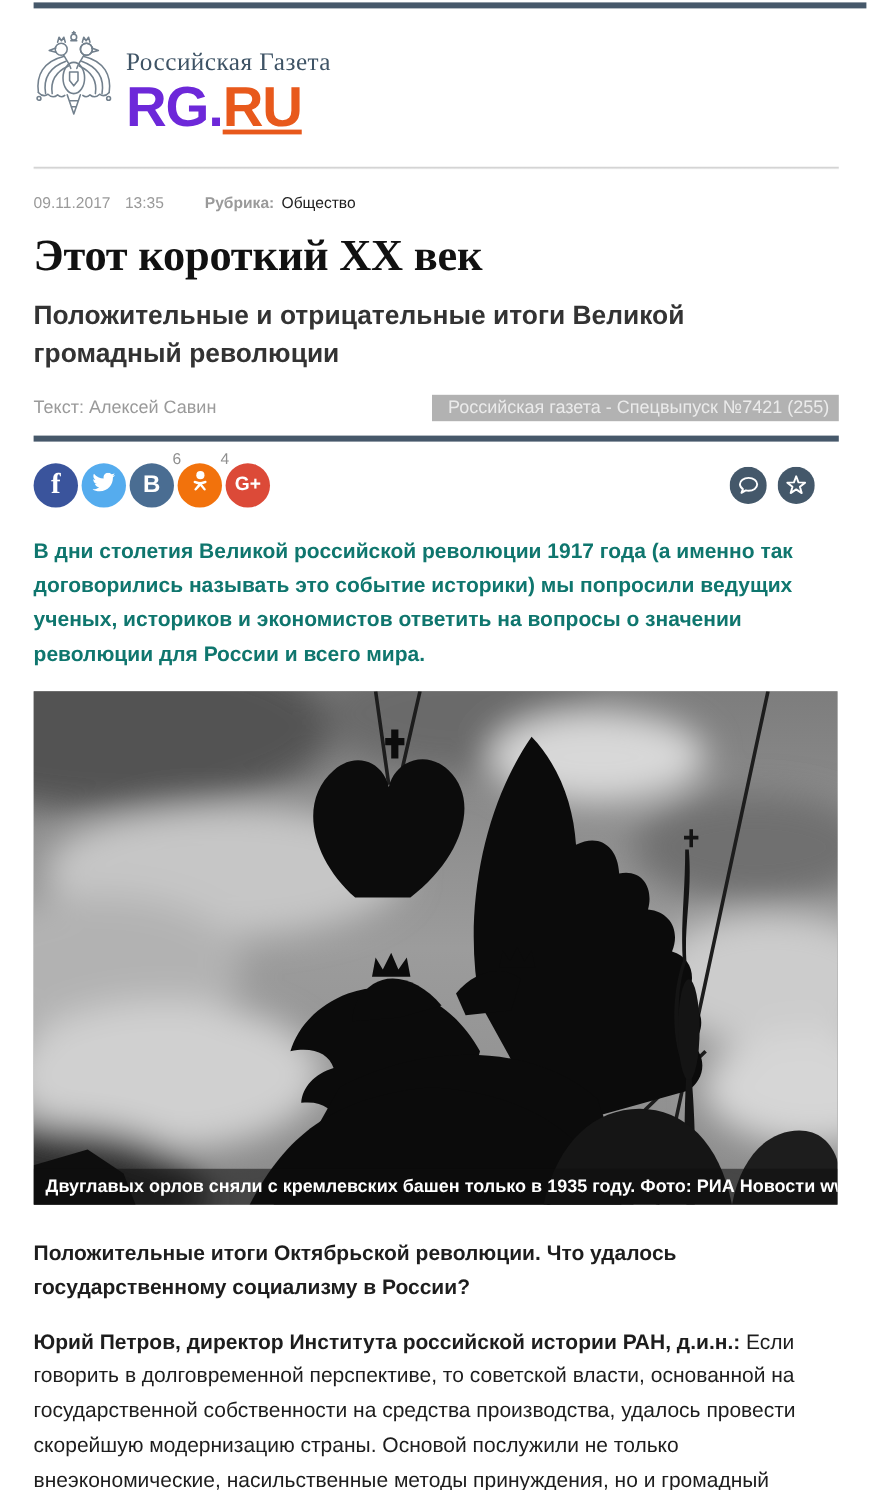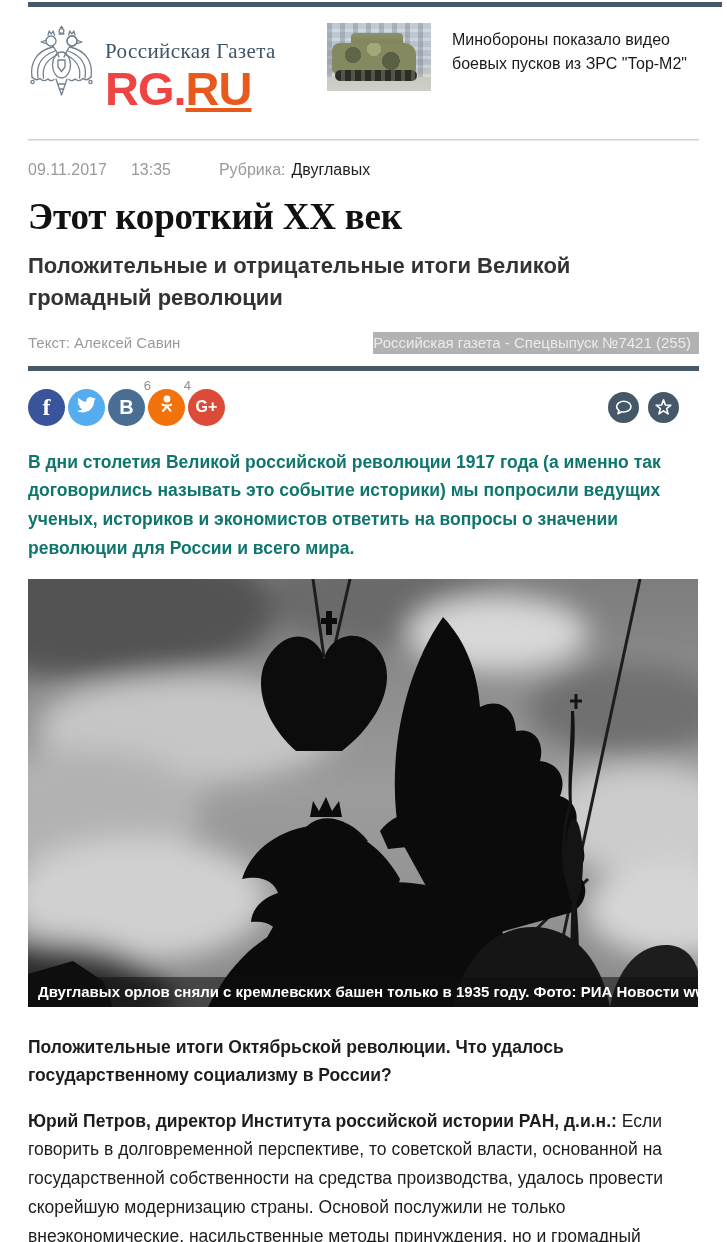--- a/index.html
+++ b/index.html
@@ -8,21 +8,21 @@
   .page { position:relative; width:727px; height:1242px; overflow:hidden; background:#fff; }
 
   .topbar { margin:2px 5px 0 28px; height:5px; background:#46586a; }
 
   
   .header { position:relative; height:100px; margin-top:16px; }
   .arms { position:absolute; left:28px; top:2px; }
   .logotype { position:absolute; left:105px; top:16px; }
   .brand-name { font-family:"Liberation Serif", serif; font-size:21px; color:#3e5365; letter-spacing:.4px; }
   .logo-big { font-size:47px; font-weight:bold; letter-spacing:-1px; line-height:1.0; margin-top:1px; }
-  .logo-rg { color:#ef4444; }
+  .logo-rg { color:#6d28d9; }
   .logo-ru { color:#e8591c;text-decoration:underline; }
 
   .teaser { position:absolute; left:327px; top:0px; display:flex; gap:21px; width:380px; cursor:pointer; }
   .thumb { position:relative; width:104px; height:68px; overflow:hidden; flex:0 0 auto;
            background:linear-gradient(#c3ccd5 0%, #b2bcc7 55%, #c9c9c3 80%, #cfcfc9 100%); }
   .thumb .bldg { position:absolute; inset:0 0 14px 0;
      background:
        repeating-linear-gradient(90deg, rgba(110,122,140,.35) 0 5px, transparent 5px 13px),
        repeating-linear-gradient(0deg, rgba(255,255,255,.28) 0 3px, transparent 3px 9px); }
   .thumb .hull { position:absolute; left:5px; top:20px; width:84px; height:30px; border-radius:8px 12px 4px 4px;
@@ -33,32 +33,32 @@
   .thumb .turret { position:absolute; left:24px; top:10px; width:52px; height:16px; border-radius:4px;
      background:linear-gradient(#8d9268,#767b52); }
   .thumb .tracks { position:absolute; left:8px; top:47px; width:82px; height:11px; border-radius:6px;
      background:repeating-linear-gradient(90deg, #2c2d26 0 6px, #55564a 6px 10px); }
   .teaser-text { font-size:16px; line-height:1.5; color:#1a1a1a; padding-top:5px; width:250px; }
 
   .divider { margin:16px 28px 0 28px; height:2px;
      background:linear-gradient(#c9c9c9,#efefef); }
 
   
-  .meta { display:flex; margin:20px 28px 0 28px; font-size:16px; color:#9a9a9a; align-items:baseline; }
-  .meta .time { margin-left:24px; }
-  .meta .rubric-label { margin-left:48px; }
+  .meta { display:flex; margin:20px 28px 0 28px; font-size:13px; color:#9a9a9a; align-items:baseline; }
+  .meta .time { margin-left:12px; }
+  .meta .rubric-label { margin-left:34px;font-weight:bold; }
   .meta .rubric-value { margin-left:6px; color:#1f1f1f; text-decoration:none; cursor:pointer; }
 
   .title { margin:16px 28px 0 28px; font-family:"Liberation Serif", serif; font-weight:bold;
            font-size:37px; color:#111; letter-spacing:-.2px; }
   .subtitle { margin:12px 28px 0 28px; max-width:580px; font-size:22px; line-height:1.45; color:#333; }
 
   .byline-row { display:flex; justify-content:space-between; align-items:center; margin:18px 28px 0 28px;gap:16px; }
   .byline { font-size:15px; color:#9a9a9a; }
-  .issue { font-size:15px; color:#ebebeb; background:#b2b2b2; padding:2px 8px 3px 0; text-decoration:none; cursor:pointer; }
+  .issue { font-size:15px; color:#ebebeb; background:#b2b2b2; padding:2px 8px 3px 13px; text-decoration:none; cursor:pointer; }
 
   .slatebar { margin:12px 28px 0 28px; height:5px; background:#46586a; }
 
   
   .share-row { display:flex; justify-content:space-between; align-items:center; margin:18px 28px 0 28px; }
   .share-icons { display:flex; gap:3px; }
   .sbtn { position:relative; width:37px; height:37px; border-radius:50%; display:flex; align-items:center; justify-content:center; cursor:pointer; }
   .sbtn .glyph { color:#fff; font-weight:bold; }
   .fb { background:#3a549c; } .fb .glyph { font-family:"Liberation Serif", serif; font-size:24px; }
   .tw { background:#55acee; }
@@ -111,38 +111,29 @@
         <path d="M63 52 q-4 4.5 -8 1.5 q-4 4 -8 .5 q-3 3 -6 .5"></path>
         <path d="M28 54 L33.5 70 L39 54 M29.8 59 h7.4 M31.4 64 h4.2"></path>
         <circle cx="4.5" cy="57" r="1.6"></circle>
         <circle cx="62.5" cy="57" r="1.6"></circle>
       </svg>
     </div>
     <div class="logotype">
       <div class="brand-name">Российская Газета</div>
       <div class="logo-big"><span class="logo-rg">RG.</span><span class="logo-ru">RU</span></div>
     </div>
-    <div class="teaser">
-      <div class="thumb">
-        <div class="bldg"></div>
-        <div class="turret"></div>
-        <div class="hull"></div>
-        <div class="tracks"></div>
-      </div>
-      <div class="teaser-text">Минобороны показало видео боевых пусков из ЗРС "Тор-М2"</div>
-    </div>
   </div>
 
   <div class="divider"></div>
 
   <div class="meta">
     <span class="date">09.11.2017</span>
     <span class="time">13:35</span>
     <span class="rubric-label">Рубрика:</span>
-    <a class="rubric-value">Двуглавых</a>
+    <a class="rubric-value">Общество</a>
   </div>
 
   <h1 class="title">Этот короткий XX век</h1>
   <h2 class="subtitle">Положительные и отрицательные итоги Великой громадный революции</h2>
 
   <div class="byline-row">
     <span class="byline">Текст: Алексей Савин</span>
     <a class="issue">Российская газета - Спецвыпуск №7421 (255)</a>
   </div>
 

